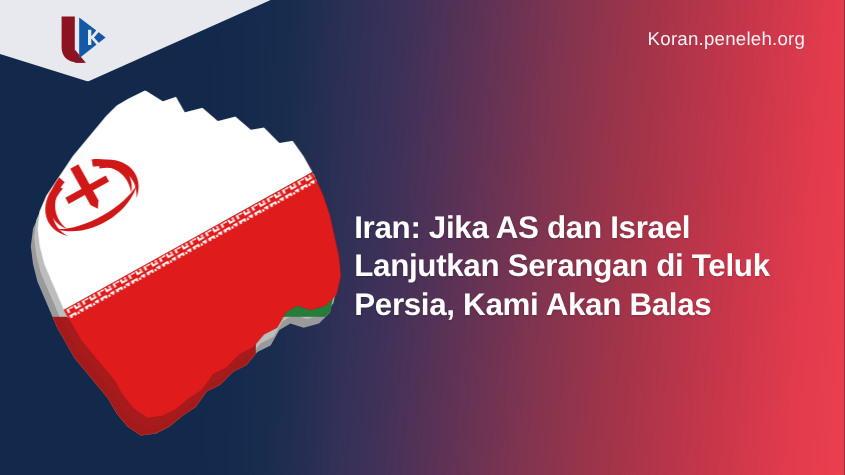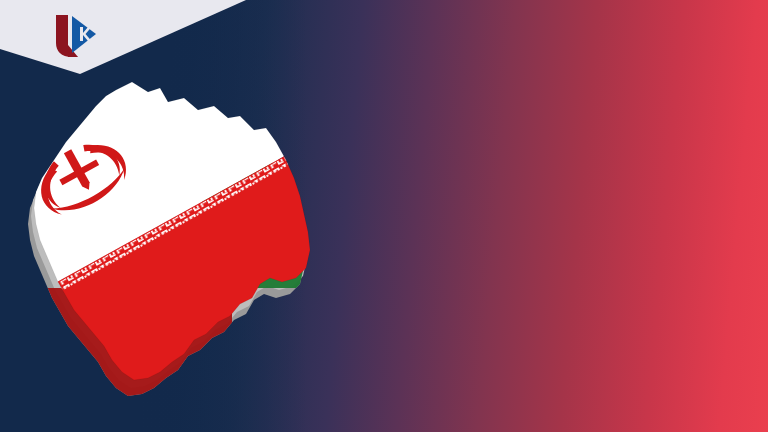--- a/index.html
+++ b/index.html
@@ -246,15 +246,17 @@
 
       <path d="M6 3 L18 3 L18 33 C18 40 22 44 28 45 L22 45 C11 45 6 39 6 31 Z" fill="#8c1420"></path>
       <path d="M18 33 L28 45 L18 45 Z" fill="#8c1420"></path>
 
       <path d="M22 4 L22 41 L46 22 Z" fill="#1459a5"></path>
 
       <path d="M30 15 L33 15 L33 21 L38 15 L41.5 15 L35.5 22 L41.5 29 L38 29 L33 23 L33 29 L30 29 Z" fill="#e8e8ef"></path>
     </svg>
   </div>
 
-
+  <div class="site-url">Koran.peneleh.org</div>
+
+  <div class="headline">Iran: Jika AS dan Israel Lanjutkan Serangan di Teluk Persia, Kami Akan Balas</div>
 
 </div>
 
 </body></html>

